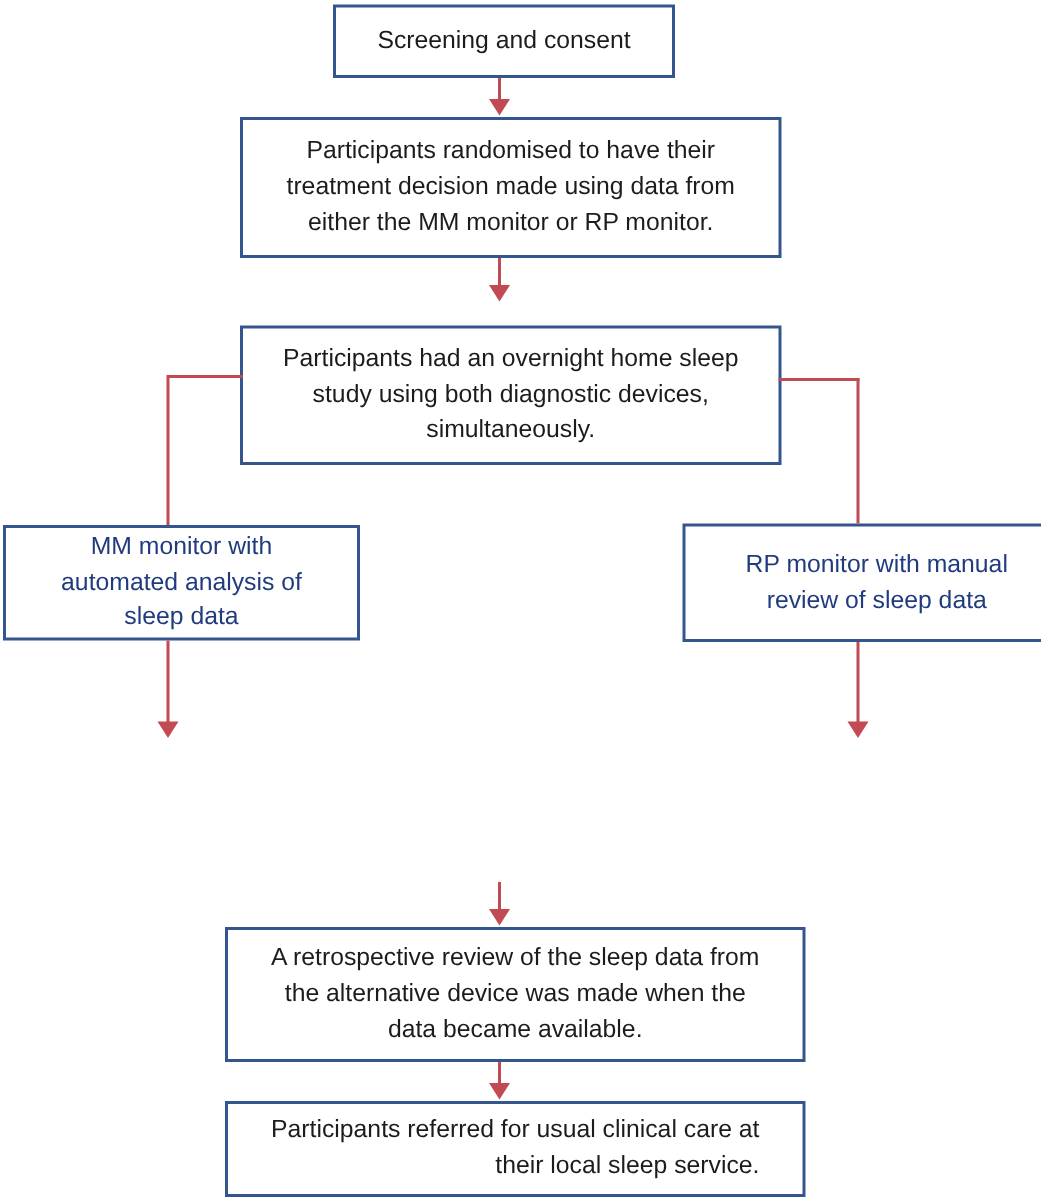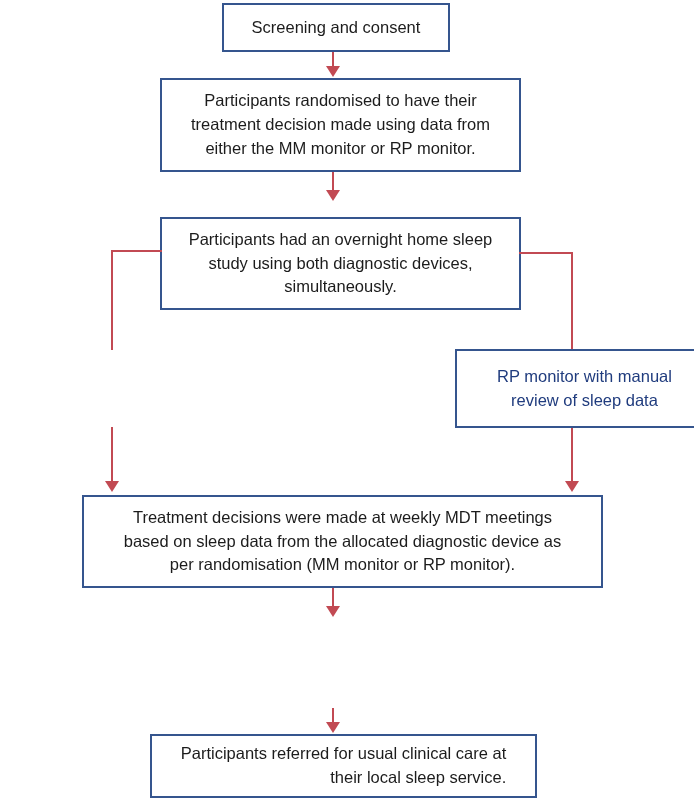--- a/index.html
+++ b/index.html
@@ -76,25 +76,28 @@
 
 <div class="canvas">
 
   <div class="node" id="n-screening">Screening and consent</div>
   <div class="node" id="n-randomised">Participants randomised to have their
 treatment decision made using data from
 either the MM monitor or RP monitor.</div>
   <div class="node" id="n-sleepstudy">Participants had an overnight home sleep
 study using both diagnostic devices,
 simultaneously.</div>
+  <div class="node branch" id="n-mm">MM monitor with
+automated analysis of
+sleep data</div>
   <div class="node branch" id="n-rp">RP monitor with manual
 review of sleep data</div>
-  <div class="node" id="n-mdt">Treatment decisions were made at weekly MDT meetings
-based on sleep data from the allocated diagnostic device as
-per randomisation (MM monitor or RP monitor).</div>
+  <div class="node" id="n-retro">A retrospective review of the sleep data from
+the alternative device was made when the
+data became available.</div>
   <div class="node" id="n-usual">Participants referred for usual clinical care at
 their local sleep service.</div>
 
   <div class="vline" id="c1-shaft"></div>
   <div class="ahead" id="c1-head"></div>
 
   <div class="vline" id="c2-shaft"></div>
   <div class="ahead" id="c2-head"></div>
 
   <div class="hline" id="cl-h"></div>

